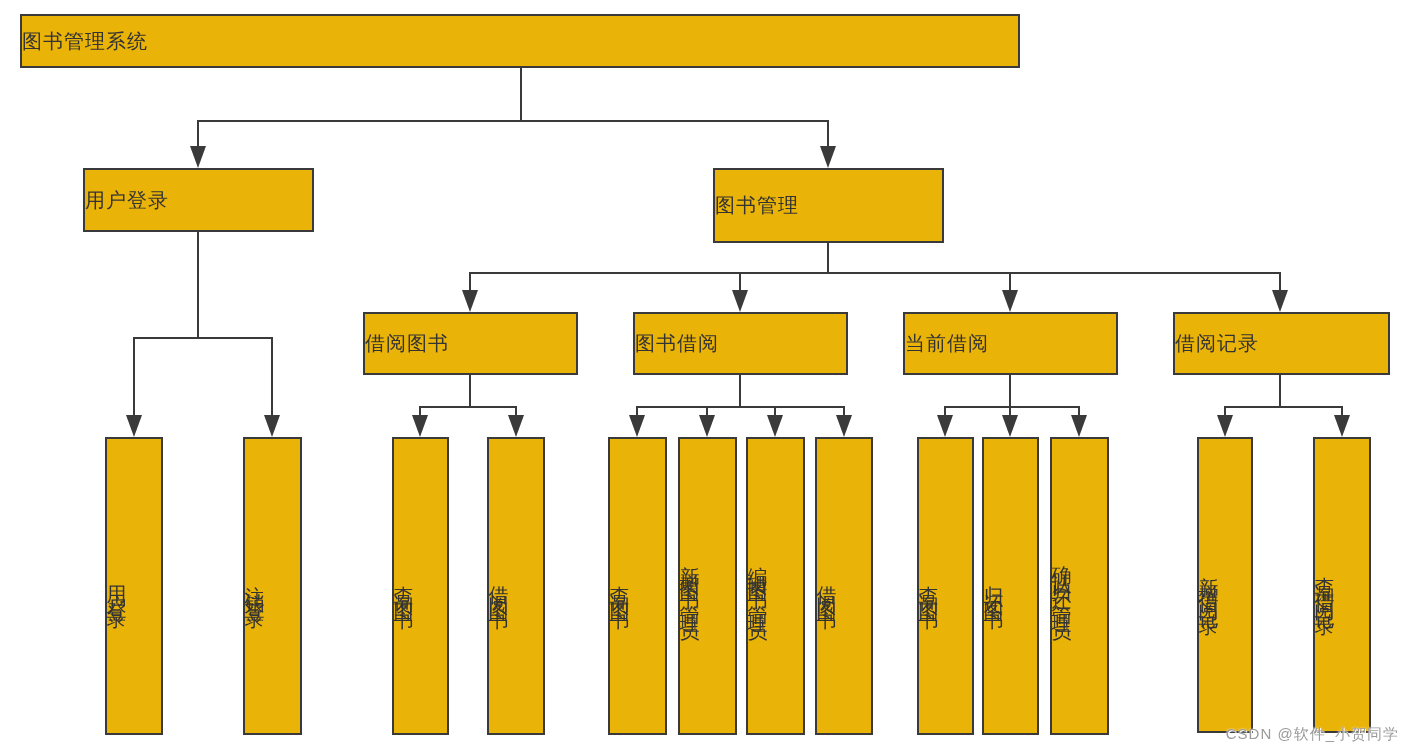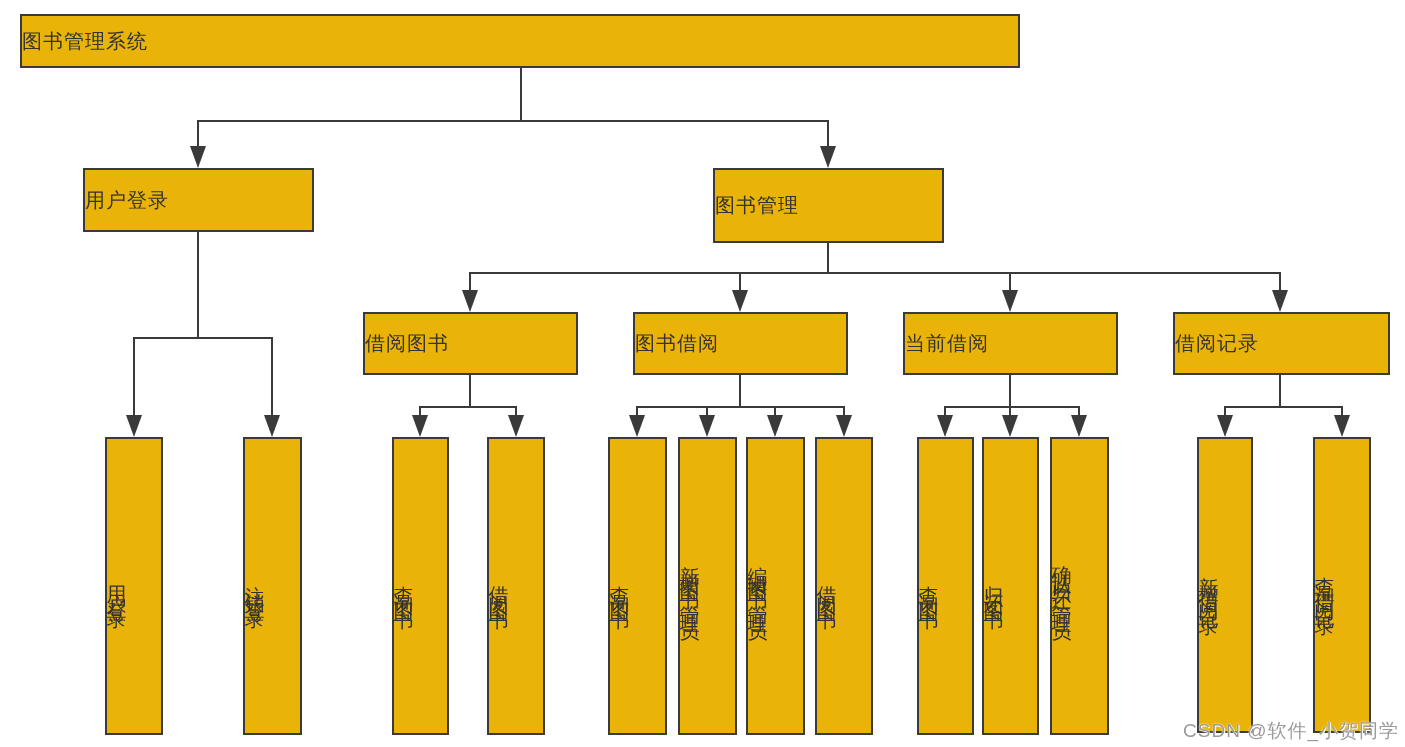--- a/index.html
+++ b/index.html
@@ -19,21 +19,21 @@
     font-size:20px;letter-spacing:8px;line-height:1;white-space:nowrap;
   }
   .hl{position:absolute;height:2px;background:var(--line,#3a3a3a);z-index:1;}
   .vl{position:absolute;width:2px;background:var(--line,#3a3a3a);z-index:1;}
   .arrow{
     position:absolute;width:0;height:0;z-index:1;
     border-left:8px solid transparent;border-right:8px solid transparent;
     border-top:22px solid var(--line,#3a3a3a);
   }
   .watermark{
-    position:absolute;right:6px;bottom:3px;font-size:19px;
+    position:absolute;right:6px;bottom:3px;font-size:15px;
     color:var(--wm,#9b9b9b);text-shadow:0 0 2px #fff,1px 1px 0 #fff;z-index:5;
     letter-spacing:1px;white-space:nowrap;
   }
 </style>
 </head>
 <body>
 
 <div class="canvas">
 
   <div class="node" style="left:20px;top:14px;width:1000px;height:54px">

